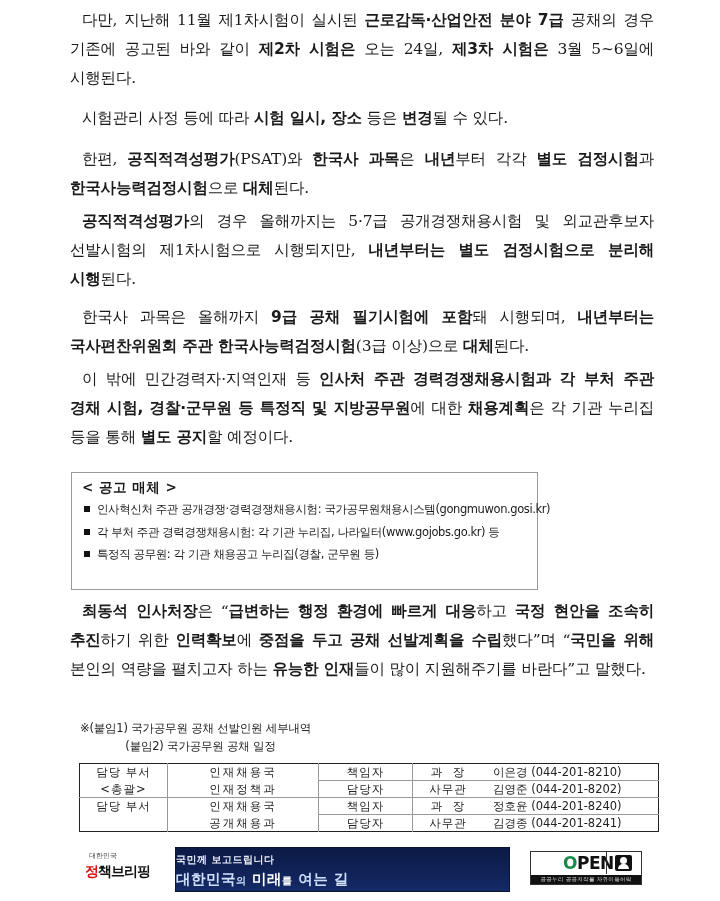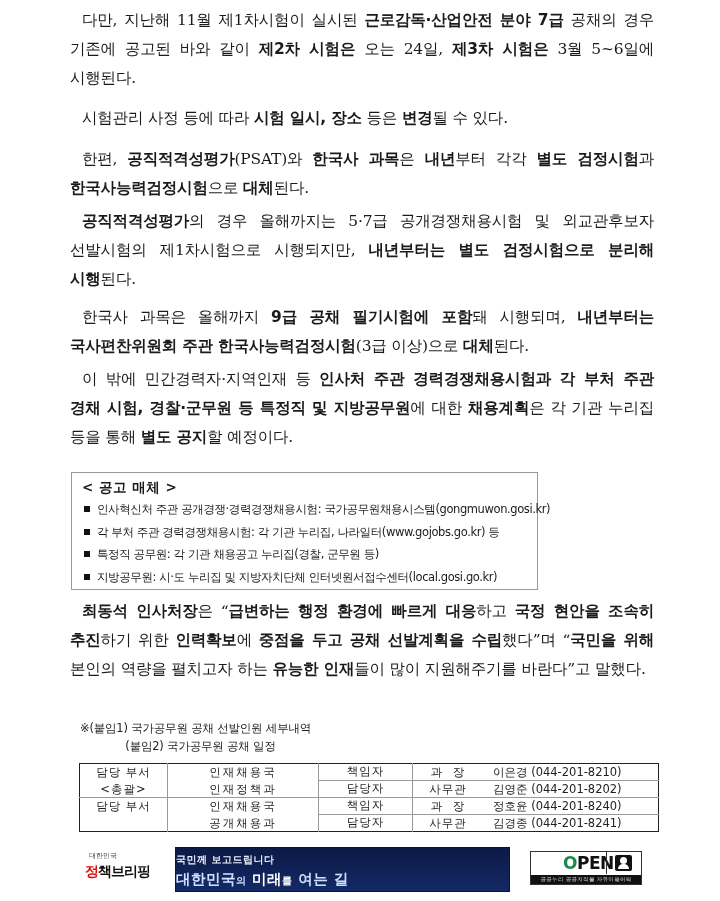--- a/index.html
+++ b/index.html
@@ -41,21 +41,21 @@
     font-family: "DejaVu Sans", "Liberation Sans", sans-serif;
     font-size: 11.5px; color: #222;
     border: 1.5px solid #222;
     margin-left: 8px;
   }
   table.contacts td { height: 16px; padding: 0; text-align: center; line-height: 16px; border-left: 1px solid #999; }
   table.contacts tr.sep td { border-top: 1px solid #999; }
   table.contacts tr.sep td.nob { border-top: none; }
   table.contacts td.dept { width: 87px; letter-spacing: 1px; border-left: none; }
   table.contacts td.office { width: 150px; letter-spacing: 2px; }
-  table.contacts td.role { width: 93px; letter-spacing: 1px; font-family: Liberation Mono, monospace; }
+  table.contacts td.role { width: 93px; letter-spacing: 1px; }
   table.contacts td.title { width: 70px; letter-spacing: 1px; }
   table.contacts td.person { text-align: left; padding-left: 10px; border-left: none; }
   table.contacts td.title + td.person { border-left: none; }
 
   .footer { position: absolute; left: 0; top: 845px; width: 720px; height: 50px; }
   .logo-briefing { position: absolute; left: 85px; top: 4px; width: 78px; height: 40px; }
   .logo-briefing .small { font-family: "DejaVu Sans", sans-serif; font-size: 7px; color: #444; position: absolute; left: 4px; top: 2px; }
   .logo-briefing .big { font-family: "DejaVu Sans", sans-serif; font-weight: bold; font-size: 14px; color: #111; position: absolute; left: 0; top: 14px; letter-spacing: -1px; }
   .logo-briefing .big .red { color: #d11; }
 
@@ -89,21 +89,20 @@
 <div class="para" style="top:145px;"><span class="indent"><span>한편, </span><span class="b">공직적격성평가</span><span>(PSAT)와 </span><span class="b">한국사 과목</span><span>은 </span><span class="b">내년</span><span>부터 각각 </span><span class="b">별도 검정시험</span><span>과 </span><span class="b">한국사능력검정시험</span><span>으로 </span><span class="b">대체</span><span>된다.</span></span></div>
 <div class="para" style="top:207px;"><span class="indent"><span class="b">공직적격성평가</span><span>의 경우 올해까지는 5·7급 공개경쟁채용시험 및 외교관후보자 선발시험의 제1차시험으로 시행되지만, </span><span class="b">내년부터는 별도 검정시험으로 분리해 시행</span><span>된다.</span></span></div>
 <div class="para" style="top:303px;"><span class="indent"><span>한국사 과목은 올해까지 </span><span class="b">9급 공채 필기시험에 포함</span><span>돼 시행되며, </span><span class="b">내년부터는 국사편찬위원회 주관 한국사능력검정시험</span><span>(3급 이상)으로 </span><span class="b">대체</span><span>된다.</span></span></div>
 <div class="para" style="top:365px;"><span class="indent"><span>이 밖에 민간경력자·지역인재 등 </span><span class="b">인사처 주관 경력경쟁채용시험과 각 부처 주관 경채 시험, 경찰·군무원 등 특정직 및 지방공무원</span><span>에 대한 </span><span class="b">채용계획</span><span>은 각 기관 누리집 등을 통해 </span><span class="b">별도 공지</span><span>할 예정이다.</span></span></div>
 
 <div class="media-box">
   <div class="media-title">&lt; 공고 매체 &gt;</div>
   <div class="media-item"><span class="bullet"></span><span>인사혁신처 주관 공개경쟁·경력경쟁채용시험: 국가공무원채용시스템(gongmuwon.gosi.kr)</span></div>
   <div class="media-item"><span class="bullet"></span><span>각 부처 주관 경력경쟁채용시험: 각 기관 누리집, 나라일터(www.gojobs.go.kr) 등</span></div>
   <div class="media-item"><span class="bullet"></span><span>특정직 공무원: 각 기관 채용공고 누리집(경찰, 군무원 등)</span></div>
-  <div class="media-item"><span class="bullet"></span><span>지방공무원: 시·도 누리집 및 지방자치단체 인터넷원서접수센터(local.gosi.go.kr)</span></div>
 </div>
 
 <div class="para" style="top:597px;"><span class="indent"><span class="b">최동석 인사처장</span><span>은 “</span><span class="b">급변하는 행정 환경에 빠르게 대응</span><span>하고 </span><span class="b">국정 현안을 조속히 추진</span><span>하기 위한 </span><span class="b">인력확보</span><span>에 </span><span class="b">중점을 두고 공채 선발계획을 수립</span><span>했다”며 “</span><span class="b">국민을 위해</span><span> 본인의 역량을 펼치고자 하는 </span><span class="b">유능한 인재</span><span>들이 많이 지원해주기를 바란다”고 말했다.</span></span></div>
 
 <div class="attach">
   <div>※(붙임1) 국가공무원 공채 선발인원 세부내역</div>
   <div>(붙임2) 국가공무원 공채 일정</div>
 </div>
 
 <table class="contacts">

